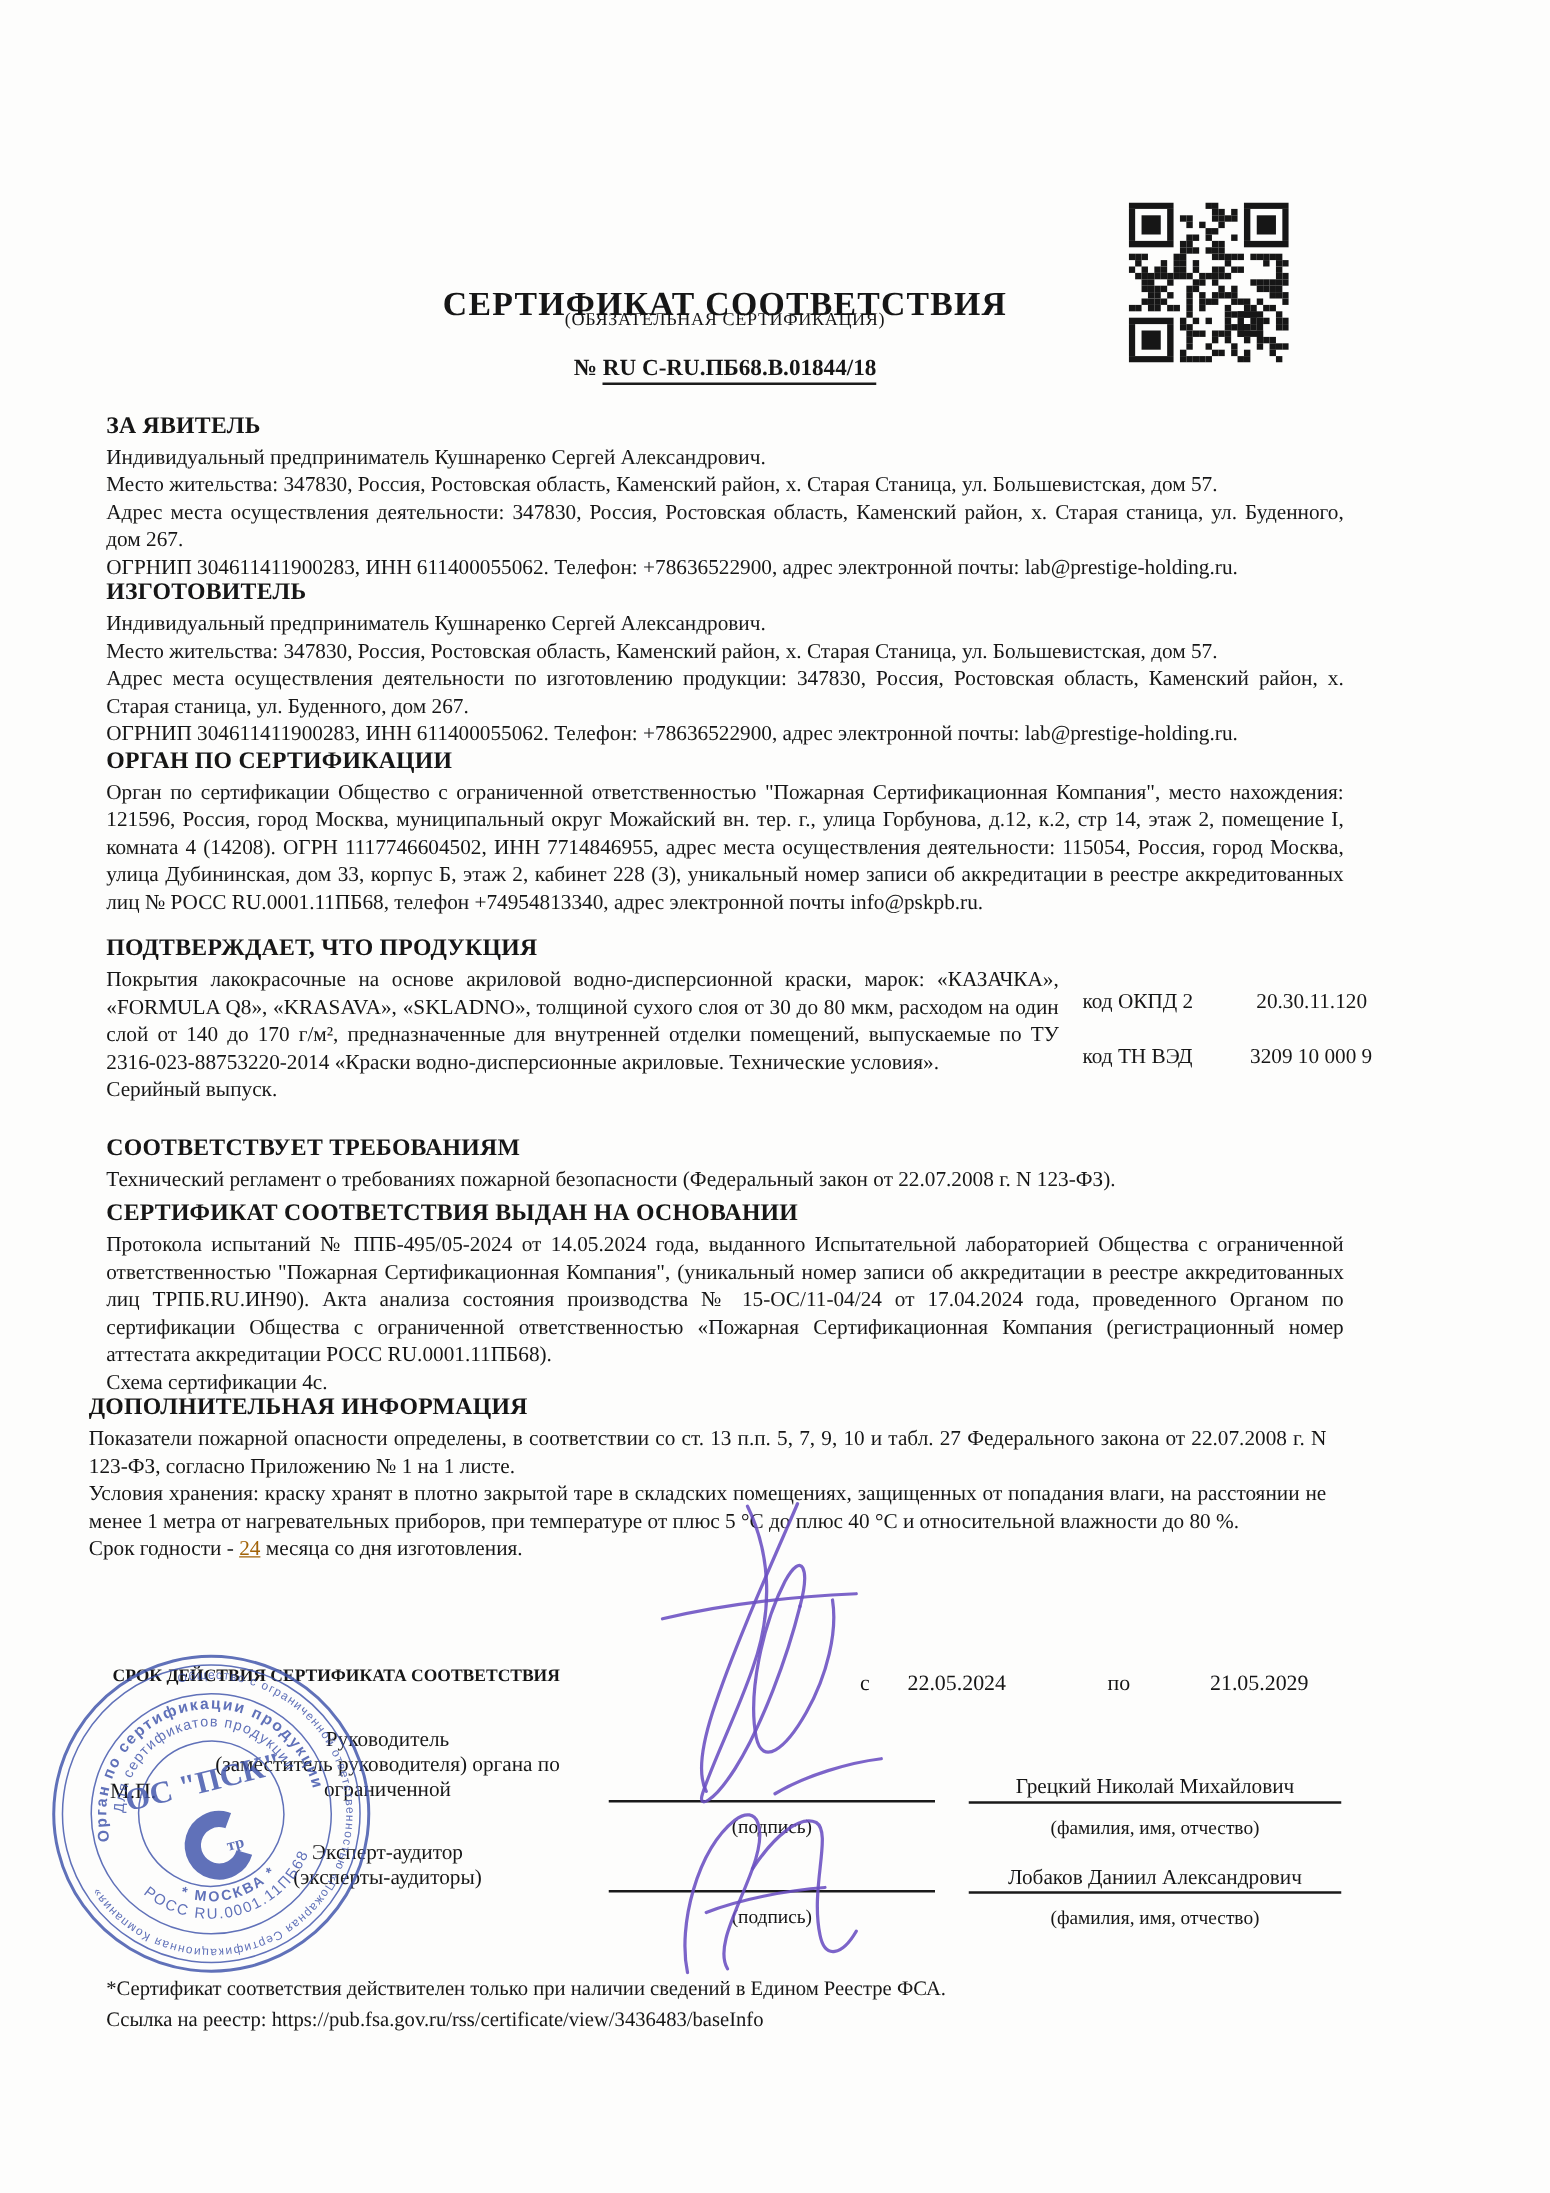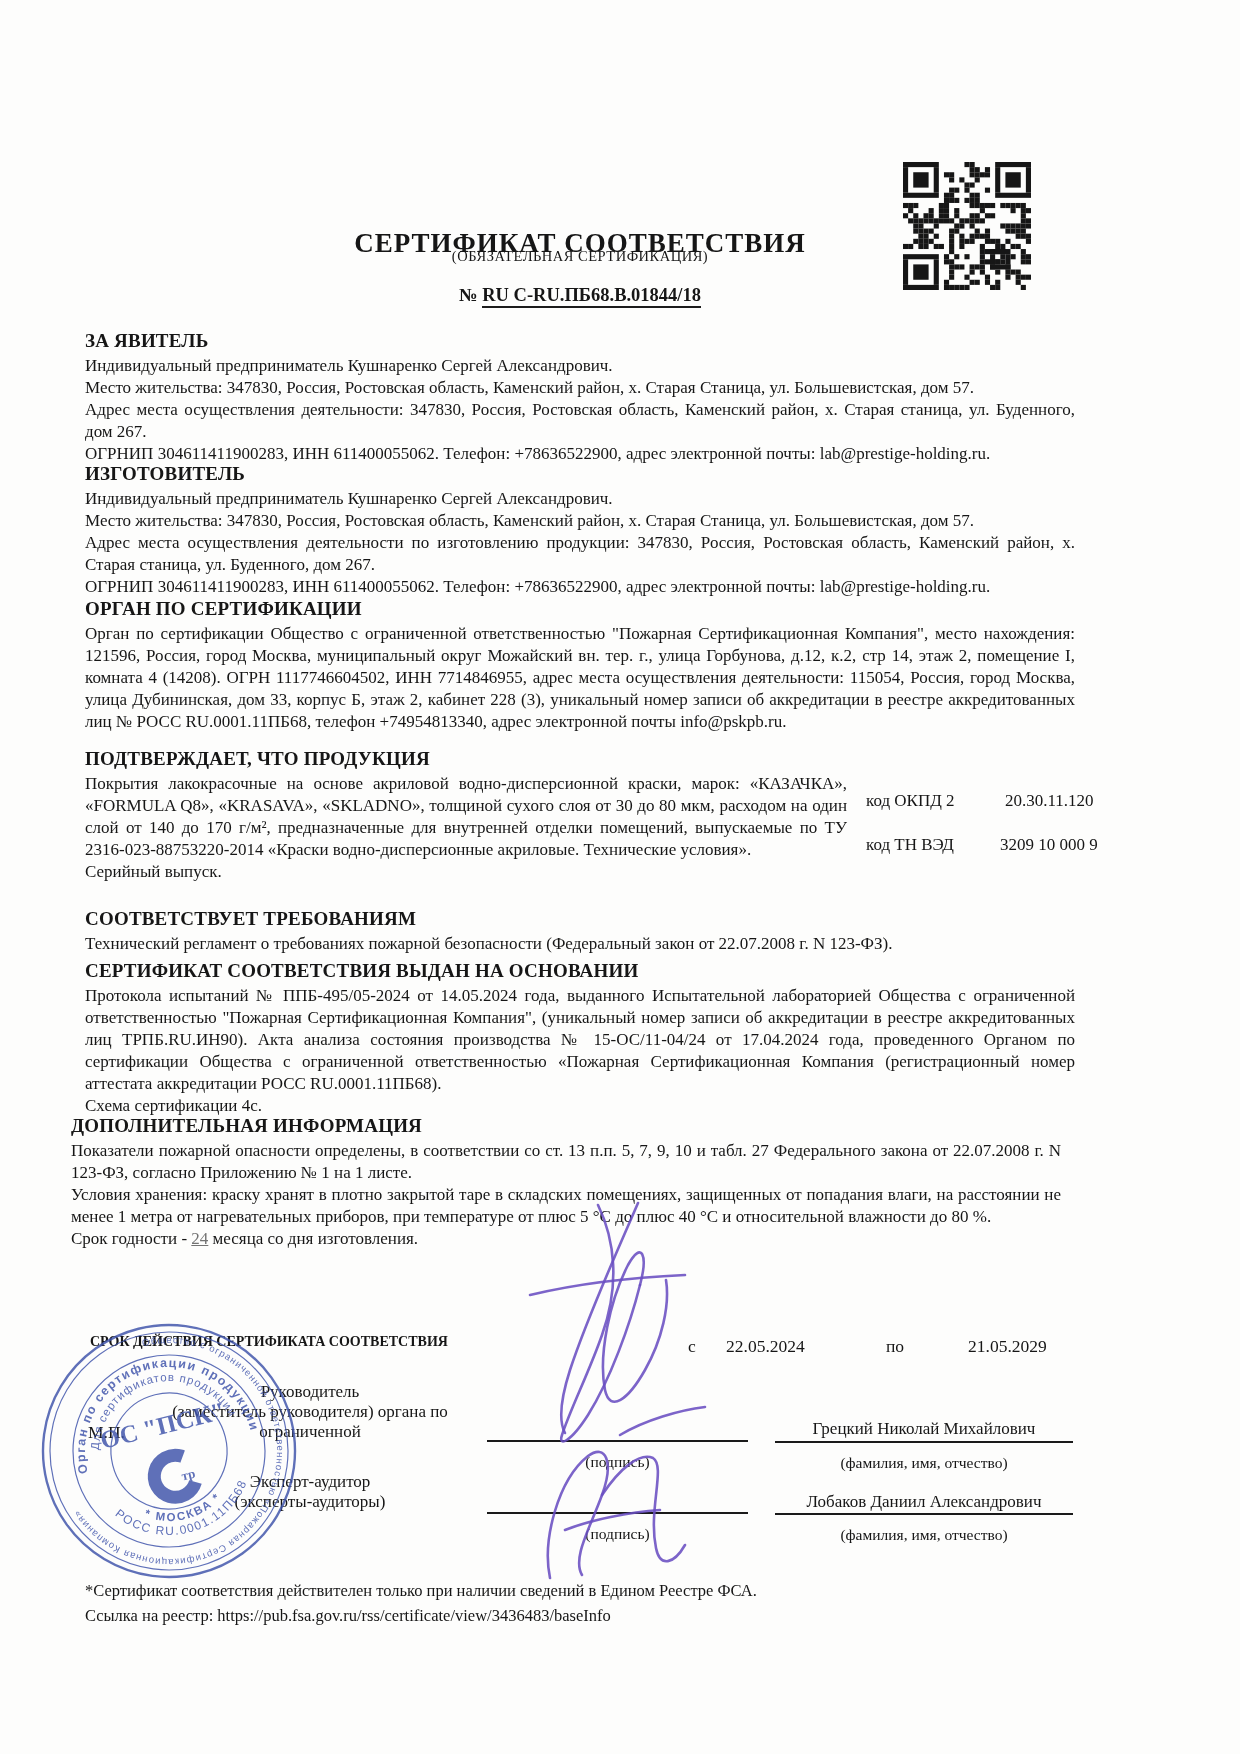--- a/index.html
+++ b/index.html
@@ -22,21 +22,21 @@
   .body-line{font-size:17px;line-height:22px;margin:0;text-align:justify;}
   .code-label{font-size:17px;}
   .code-value{font-size:17px;}
   .validity-label{font-size:14px;font-weight:bold;}
   .validity-text{font-size:17.5px;}
   .role-label{font-size:17px;line-height:20px;text-align:center;}
   .sig-line{border-top:2px solid #1a1a1a;height:0;}
   .sig-caption{font-size:15.5px;text-align:center;padding-top:10px;}
   .sig-name{font-size:17px;text-align:center;}
   .footer-text{font-size:16.5px;line-height:25px;}
-  .green{color:#737373;text-decoration:underline;}
+  .green{color:#a16207;text-decoration:underline;}
   .ink{stroke:#6a4ec2;stroke-width:2.6;fill:none;stroke-linecap:round;stroke-linejoin:round;opacity:.88;}
 </style>
 </head>
 <body>
 
 <div class="page">
 
   <svg class="abs" id="qr-svg" style="left:903px;top:162px;" width="128" height="128" viewBox="0 0 125 125">
       <rect x="60" y="0" width="5" height="5" fill="#161616"></rect>
       <rect x="65" y="0" width="5" height="5" fill="#161616"></rect>

